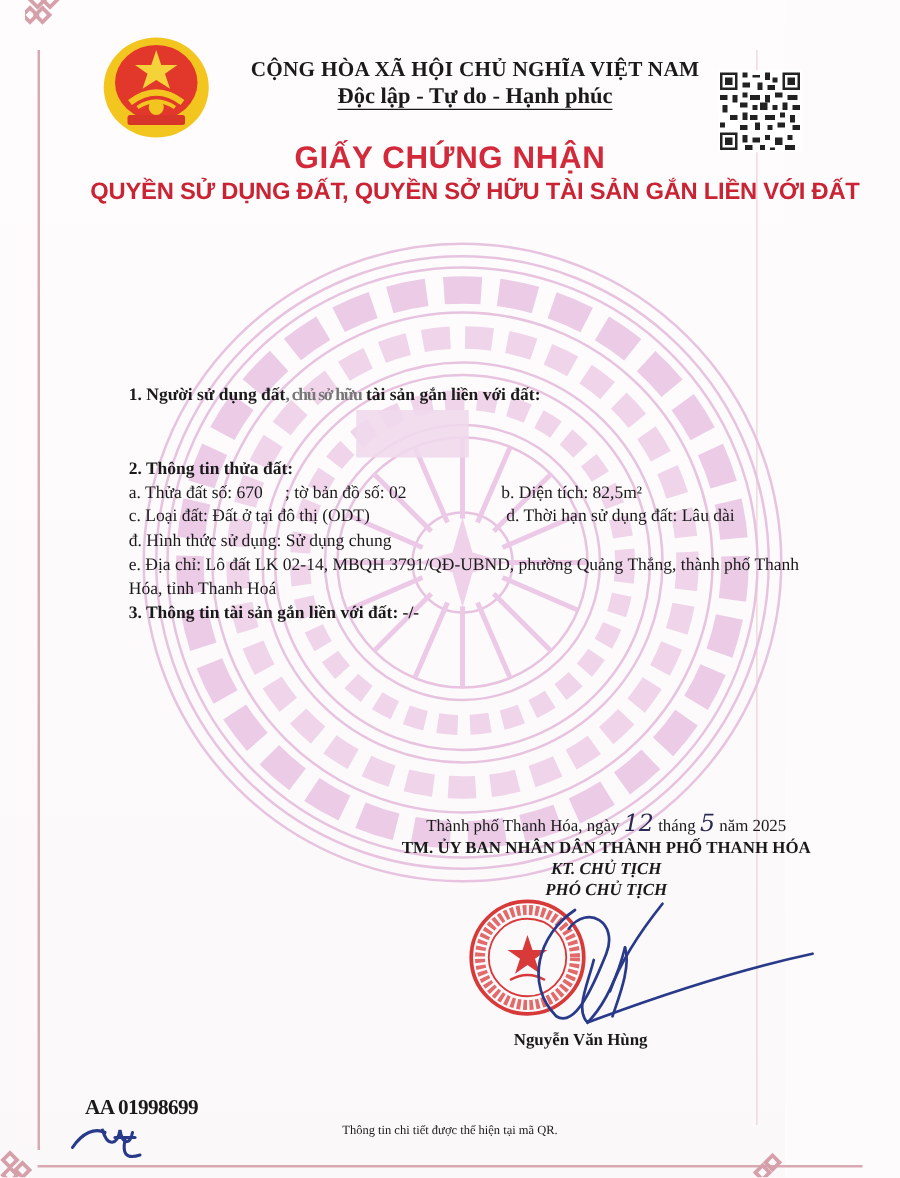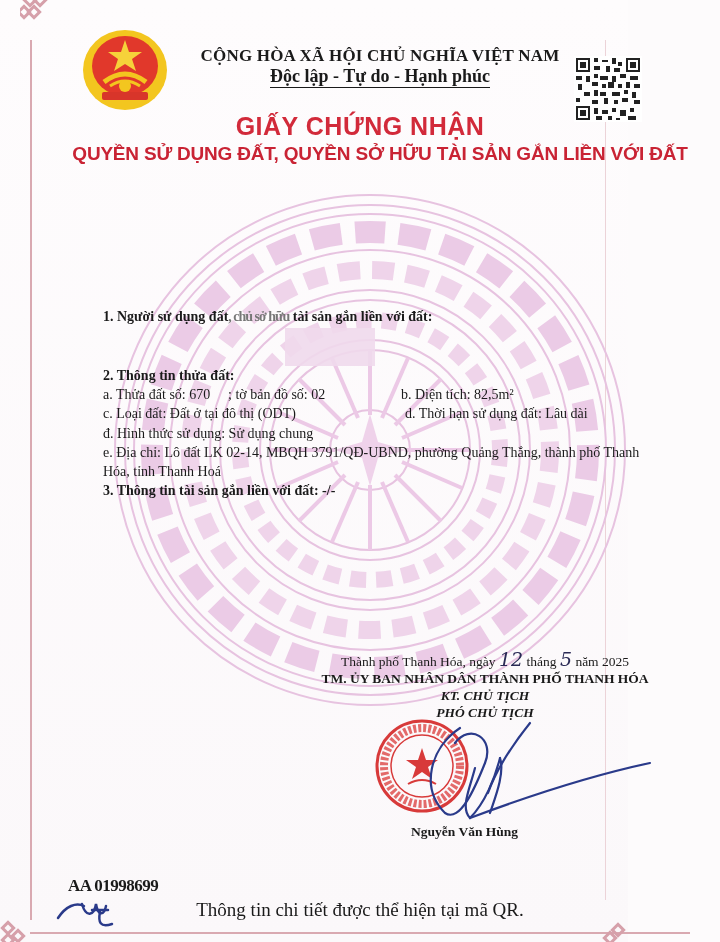--- a/index.html
+++ b/index.html
@@ -45,21 +45,21 @@
     .sign-date .hand { font-family: "DejaVu Serif", serif; font-style: italic; color: #2a2a55; font-size: 19px; }
     .sign-org { font-size: 13.5px; font-weight: bold; line-height: 17px; }
     .sign-role { font-size: 13.5px; font-weight: bold; line-height: 17px; font-style: italic; }
 
     .stamp { position: absolute; left: 374px; top: 718px; width: 96px; height: 96px; }
     .signature { position: absolute; left: 400px; top: 718px; width: 260px; height: 110px; }
     .signer { position: absolute; left: 411px; top: 824px; font-size: 13.5px; font-weight: bold; }
 
     .serial { position: absolute; left: 68px; top: 848px; font-size: 17px; font-weight: bold; letter-spacing: -0.5px; margin-top: 28px; }
     .initials { position: absolute; left: 56px; top: 896px; width: 70px; height: 40px; }
-    .footnote { position: absolute; left: 0; width: 720px; top: 899px; text-align: center; font-size: 19px; }
+    .footnote { position: absolute; left: 0; width: 720px; top: 899px; text-align: center; font-size: 10px; }
   </style>
 </head>
 <body>
 
 <div class="page">
 
   <div class="border-left"></div>
   <div class="border-right"></div>
   <div class="border-bottom"></div>
   <svg class="corner corner-tl" viewBox="0 0 40 40">

